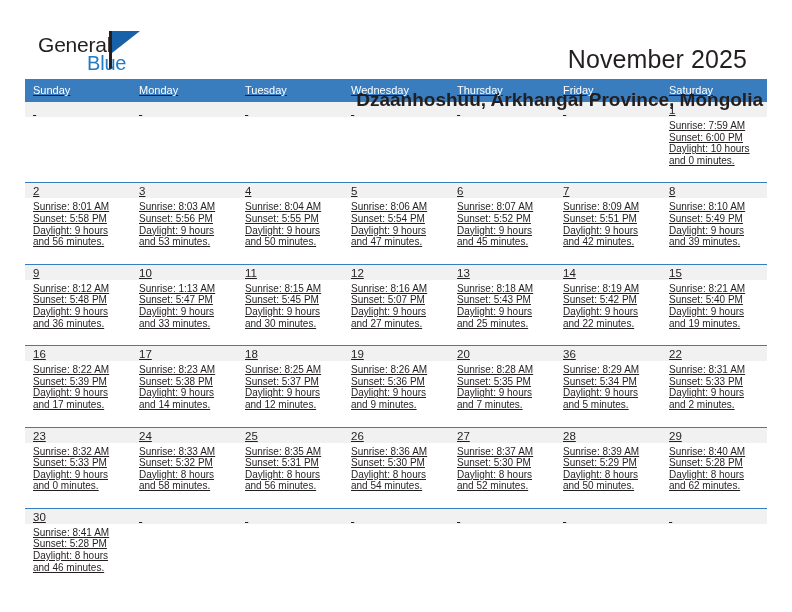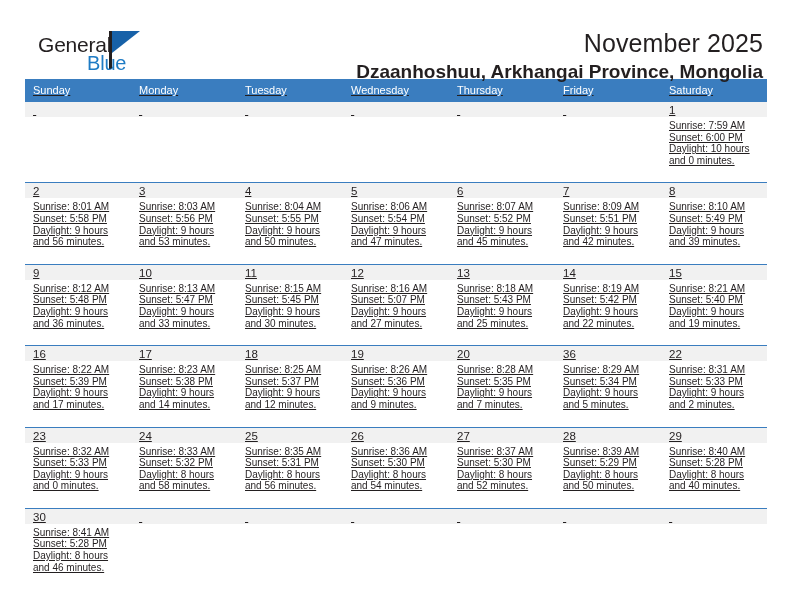--- a/index.html
+++ b/index.html
@@ -75,21 +75,21 @@
   .titles {
     text-align: right;
     flex: 1 1 auto;
     padding-right: 4px;
   }
   .month-title {
     font-size: 25px;
     color: #231f20;
     line-height: 30px;
     font-weight: normal;
-    margin: 0;
+    margin: 16px;
     letter-spacing: 0.1px;
   }
   .location-title {
     font-size: 19px;
     color: #231f20;
     line-height: 20px;
     margin: 4px 0 0 0;
     font-weight: bold;
   }
 
@@ -278,21 +278,21 @@
             <div class="cell-body">
               <div>Sunrise: 8:12 AM</div>
               <div>Sunset: 5:48 PM</div>
               <div>Daylight: 9 hours</div>
               <div>and 36 minutes.</div>
             </div>
           </td>
           <td>
             <div class="daynum-bar">10</div>
             <div class="cell-body">
-              <div>Sunrise: 8:13 AM</div>
+              <div>Sunrise: 1:13 AM</div>
               <div>Sunset: 5:47 PM</div>
               <div>Daylight: 9 hours</div>
               <div>and 33 minutes.</div>
             </div>
           </td>
           <td>
             <div class="daynum-bar">11</div>
             <div class="cell-body">
               <div>Sunrise: 8:15 AM</div>
               <div>Sunset: 5:45 PM</div>
@@ -456,21 +456,21 @@
               <div>Daylight: 8 hours</div>
               <div>and 50 minutes.</div>
             </div>
           </td>
           <td>
             <div class="daynum-bar">29</div>
             <div class="cell-body">
               <div>Sunrise: 8:40 AM</div>
               <div>Sunset: 5:28 PM</div>
               <div>Daylight: 8 hours</div>
-              <div>and 40 minutes.</div>
+              <div>and 62 minutes.</div>
             </div>
           </td>
         </tr>
         <tr>
           <td>
             <div class="daynum-bar">30</div>
             <div class="cell-body">
               <div>Sunrise: 8:41 AM</div>
               <div>Sunset: 5:28 PM</div>
               <div>Daylight: 8 hours</div>

